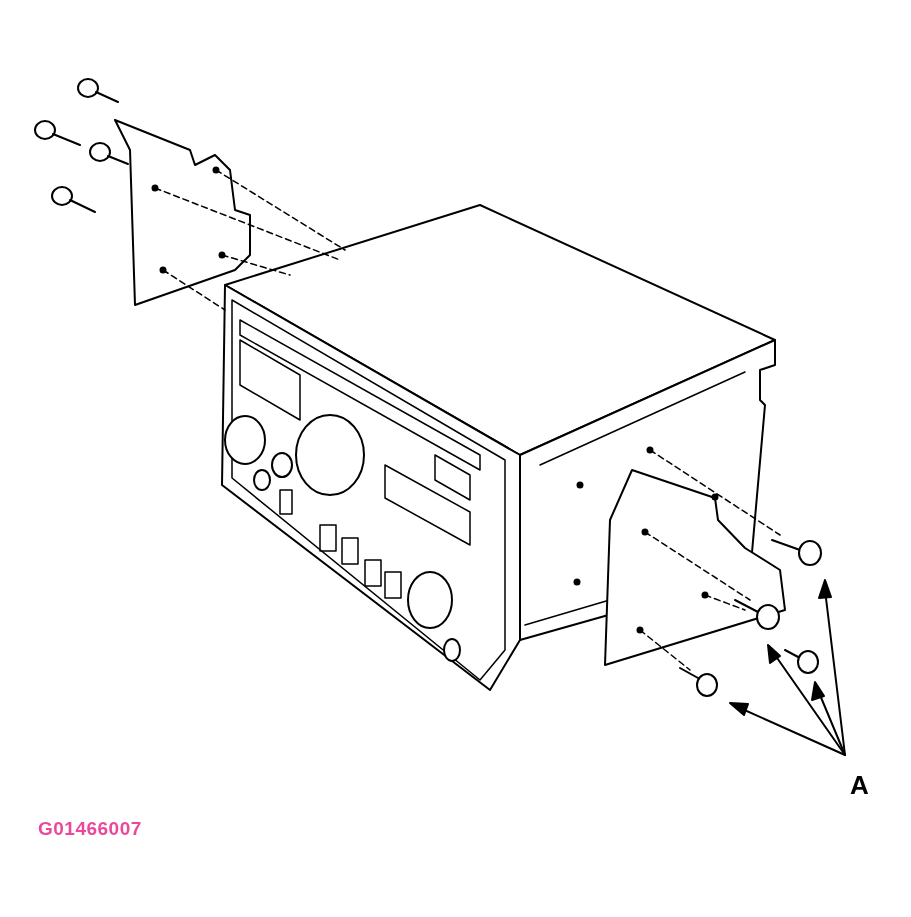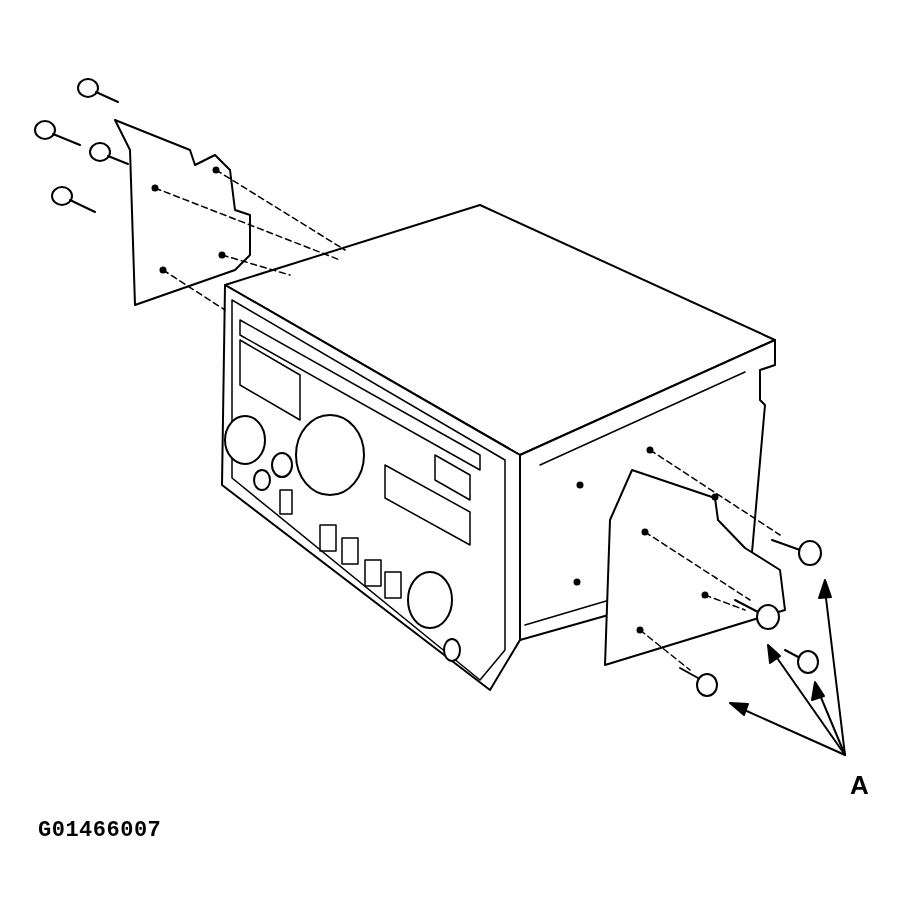--- a/index.html
+++ b/index.html
@@ -1,18 +1,18 @@
 <!DOCTYPE html>
 <html><head>
 <meta charset="utf-8">
 <style>
   html, body { margin: 0; padding: 0; background: #ffffff; }
   body { width: 911px; height: 917px; position: relative; overflow: hidden; font-family: "Liberation Sans", sans-serif; }
   svg.diagram { position: absolute; left: 0; top: 0; }
-  .fig-id { position: absolute; left: 38px; top: 818px; font-size: 22px; font-weight: bold; color: #000000; letter-spacing: 0.5px; font-family: Liberation Mono, monospace; }
+  .fig-id { position: absolute; left: 38px; top: 818px; font-size: 19px; font-weight: bold; color: #ec4899; letter-spacing: 0.5px; }
   .callout-a { position: absolute; left: 850px; top: 770px; font-size: 26px; font-weight: bold; color: #000; }
 </style>
 </head>
 <body>
 
 <svg class="diagram" width="911" height="917" viewBox="0 0 911 917" fill="none" stroke="#000" stroke-width="2" stroke-linejoin="round" stroke-linecap="round">
 
   <g>
 
     <polygon points="225,285 480,205 775,340 520,455" fill="#fff"></polygon>

